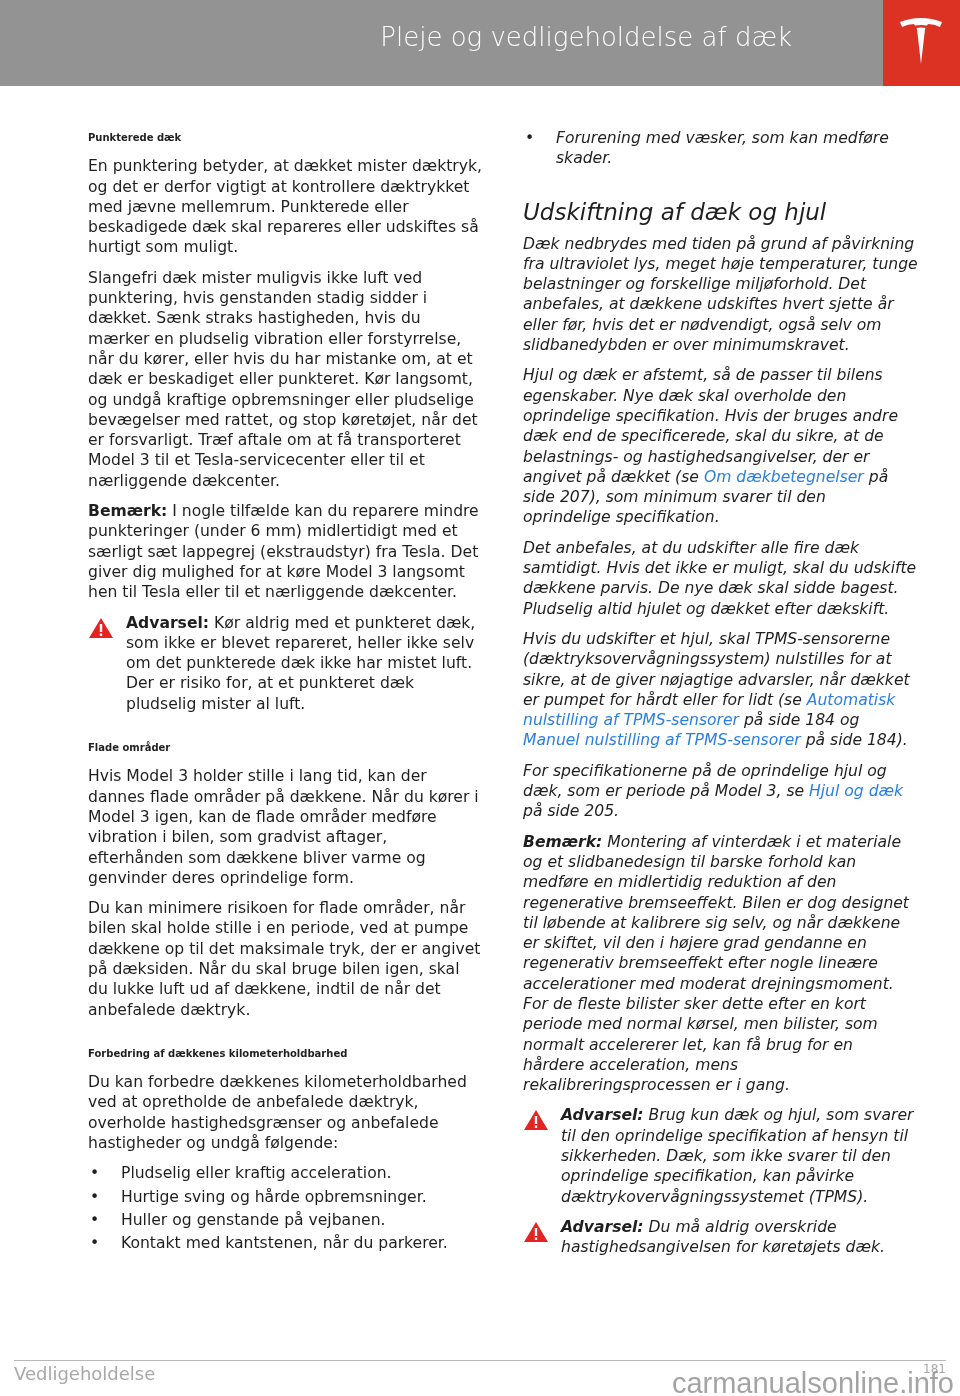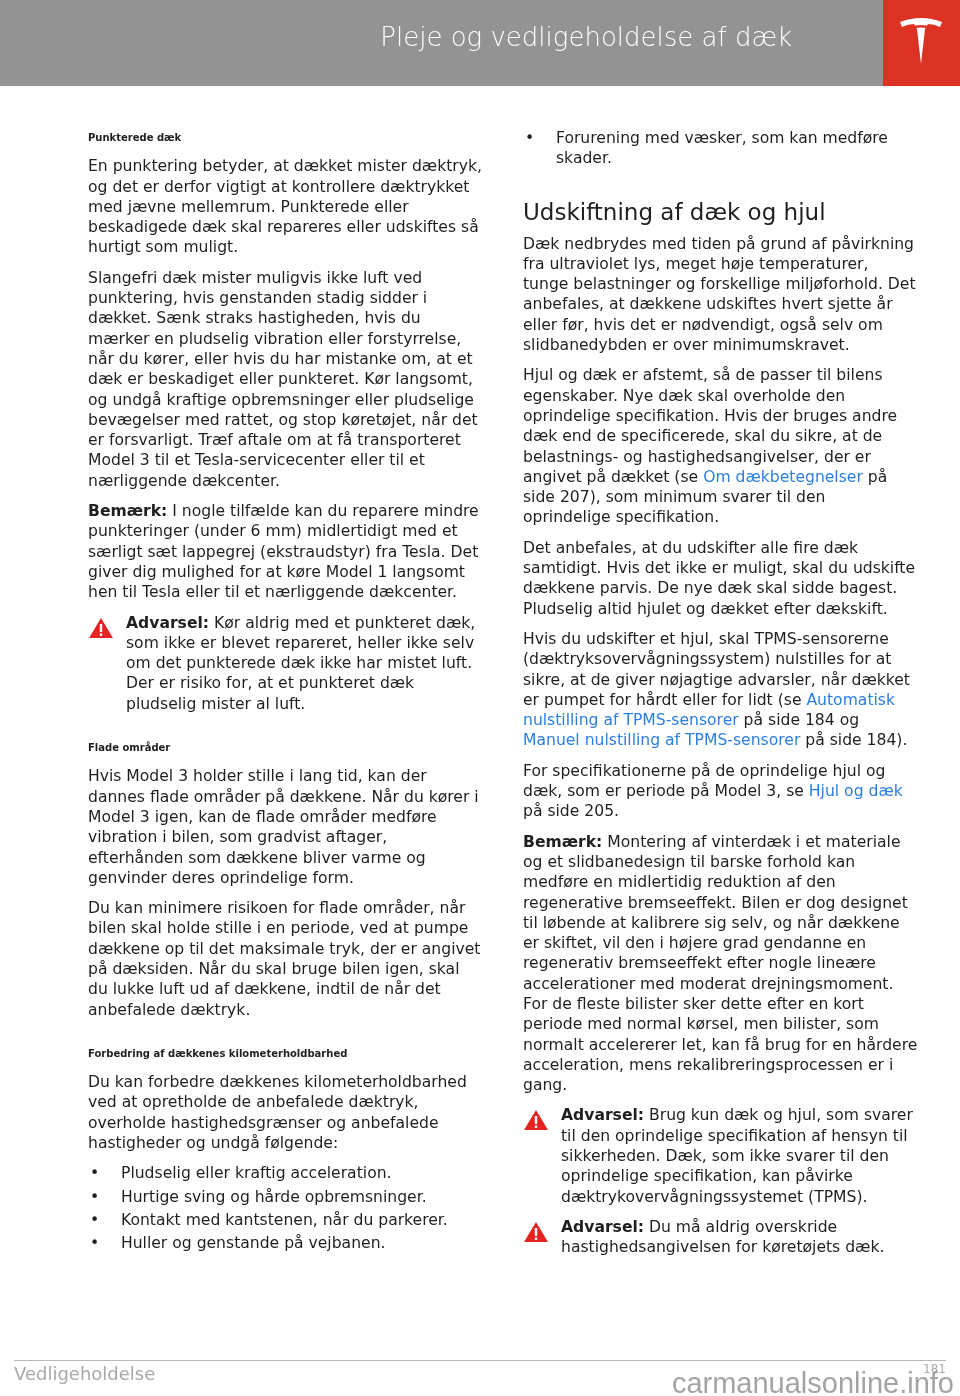--- a/index.html
+++ b/index.html
@@ -17,21 +17,21 @@
     color: #ffffff; font-size: 26px; font-weight: 300; letter-spacing: 0px;
     font-family: "DejaVu Sans", sans-serif;
   }
   .logo-block {
     position: absolute; left: 883px; top: 0; width: 77px; height: 86px;
     background: #dc3223;
   }
   .logo-block svg { position: absolute; left: 15px; top: 16px; }
   .col { position: absolute; top: 128px; font-size: 15.6px; line-height: 20.3px; }
   .col-left { left: 88px; width: 395px; }
-  .col-right { left: 523px; width: 395px; }
+  .col-right { left: 523px; width: 395px; font-style: italic; }
   .col p { margin: 0 0 10px 0; }
   .h3 { font-weight: bold; font-size: 10px; margin: 0 0 8px 0; }
   .h3.spaced { margin-top: 24px; }
   .h2 { font-size: 23px; font-weight: normal; margin: 28px 0 7px 0; line-height: 30px; }
   .bold { font-weight: bold; }
   .link { color: #2a7fe0; cursor: pointer; }
   ul.bullets { list-style: none; padding: 0; margin: 0 0 8px 0; }
   ul.bullets li { position: relative; padding-left: 33px; margin-bottom: 3px; }
   ul.bullets li::before { content: "•"; position: absolute; left: 2px; top: 0; }
   .warning { position: relative; padding-left: 38px; margin: 6px 0 10px 0; }
@@ -60,41 +60,41 @@
       <path d="M2 6 Q23 -2 44 6 L42 11 Q36 8 30 8 L27 13 L23 48 L19 13 L16 8 Q10 8 4 11 Z" fill="#ffffff"></path>
       <path d="M6 12 Q23 6 40 12 L38 14 Q23 9 8 14 Z" fill="#dc3223"></path>
     </svg>
   </div>
 </div>
 
 <div class="col col-left">
   <div class="h3">Punkterede dæk</div>
   <p>En punktering betyder, at dækket mister dæktryk, og det er derfor vigtigt at kontrollere dæktrykket med jævne mellemrum. Punkterede eller beskadigede dæk skal repareres eller udskiftes så hurtigt som muligt.</p>
   <p>Slangefri dæk mister muligvis ikke luft ved punktering, hvis genstanden stadig sidder i dækket. Sænk straks hastigheden, hvis du mærker en pludselig vibration eller forstyrrelse, når du kører, eller hvis du har mistanke om, at et dæk er beskadiget eller punkteret. Kør langsomt, og undgå kraftige opbremsninger eller pludselige bevægelser med rattet, og stop køretøjet, når det er forsvarligt. Træf aftale om at få transporteret Model 3 til et Tesla-servicecenter eller til et nærliggende dækcenter.</p>
-  <p><span class="bold">Bemærk:</span><span> I nogle tilfælde kan du reparere mindre punkteringer (under 6 mm) midlertidigt med et særligt sæt lappegrej (ekstraudstyr) fra Tesla. Det giver dig mulighed for at køre Model 1 langsomt hen til Tesla eller til et nærliggende dækcenter.</span></p>
+  <p><span class="bold">Bemærk:</span><span> I nogle tilfælde kan du reparere mindre punkteringer (under 6 mm) midlertidigt med et særligt sæt lappegrej (ekstraudstyr) fra Tesla. Det giver dig mulighed for at køre Model 3 langsomt hen til Tesla eller til et nærliggende dækcenter.</span></p>
   <div class="warning">
     <svg width="26" height="22" viewBox="0 0 26 22">
         <path d="M13 1 L25 21 L1 21 Z" fill="#e52421"></path>
         <rect x="11.8" y="7" width="2.4" height="8" fill="#fff"></rect>
         <rect x="11.8" y="16.5" width="2.4" height="2.4" fill="#fff"></rect>
       </svg>
     <span class="bold">Advarsel:</span><span> Kør aldrig med et punkteret dæk, som ikke er blevet repareret, heller ikke selv om det punkterede dæk ikke har mistet luft. Der er risiko for, at et punkteret dæk pludselig mister al luft.</span>
   </div>
 
   <div class="h3 spaced">Flade områder</div>
   <p>Hvis Model 3 holder stille i lang tid, kan der dannes flade områder på dækkene. Når du kører i Model 3 igen, kan de flade områder medføre vibration i bilen, som gradvist aftager, efterhånden som dækkene bliver varme og genvinder deres oprindelige form.</p>
   <p>Du kan minimere risikoen for flade områder, når bilen skal holde stille i en periode, ved at pumpe dækkene op til det maksimale tryk, der er angivet på dæksiden. Når du skal bruge bilen igen, skal du lukke luft ud af dækkene, indtil de når det anbefalede dæktryk.</p>
 
   <div class="h3 spaced">Forbedring af dækkenes kilometerholdbarhed</div>
   <p>Du kan forbedre dækkenes kilometerholdbarhed ved at opretholde de anbefalede dæktryk, overholde hastighedsgrænser og anbefalede hastigheder og undgå følgende:</p>
   <ul class="bullets">
     <li>Pludselig eller kraftig acceleration.</li>
     <li>Hurtige sving og hårde opbremsninger.</li>
+    <li>Huller og genstande på vejbanen.</li>
     <li>Kontakt med kantstenen, når du parkerer.</li>
-    <li>Huller og genstande på vejbanen.</li>
   </ul>
 </div>
 
 <div class="col col-right">
   <ul class="bullets">
     <li>Forurening med væsker, som kan medføre skader.</li>
   </ul>
   <div class="h2">Udskiftning af dæk og hjul</div>
   <p>Dæk nedbrydes med tiden på grund af påvirkning fra ultraviolet lys, meget høje temperaturer, tunge belastninger og forskellige miljøforhold. Det anbefales, at dækkene udskiftes hvert sjette år eller før, hvis det er nødvendigt, også selv om slidbanedybden er over minimumskravet.</p>
   <p><span>Hjul og dæk er afstemt, så de passer til bilens egenskaber. Nye dæk skal overholde den oprindelige specifikation. Hvis der bruges andre dæk end de specificerede, skal du sikre, at de belastnings- og hastighedsangivelser, der er angivet på dækket (se </span><span class="link">Om dækbetegnelser</span><span> på side 207), som minimum svarer til den oprindelige specifikation.</span></p>

